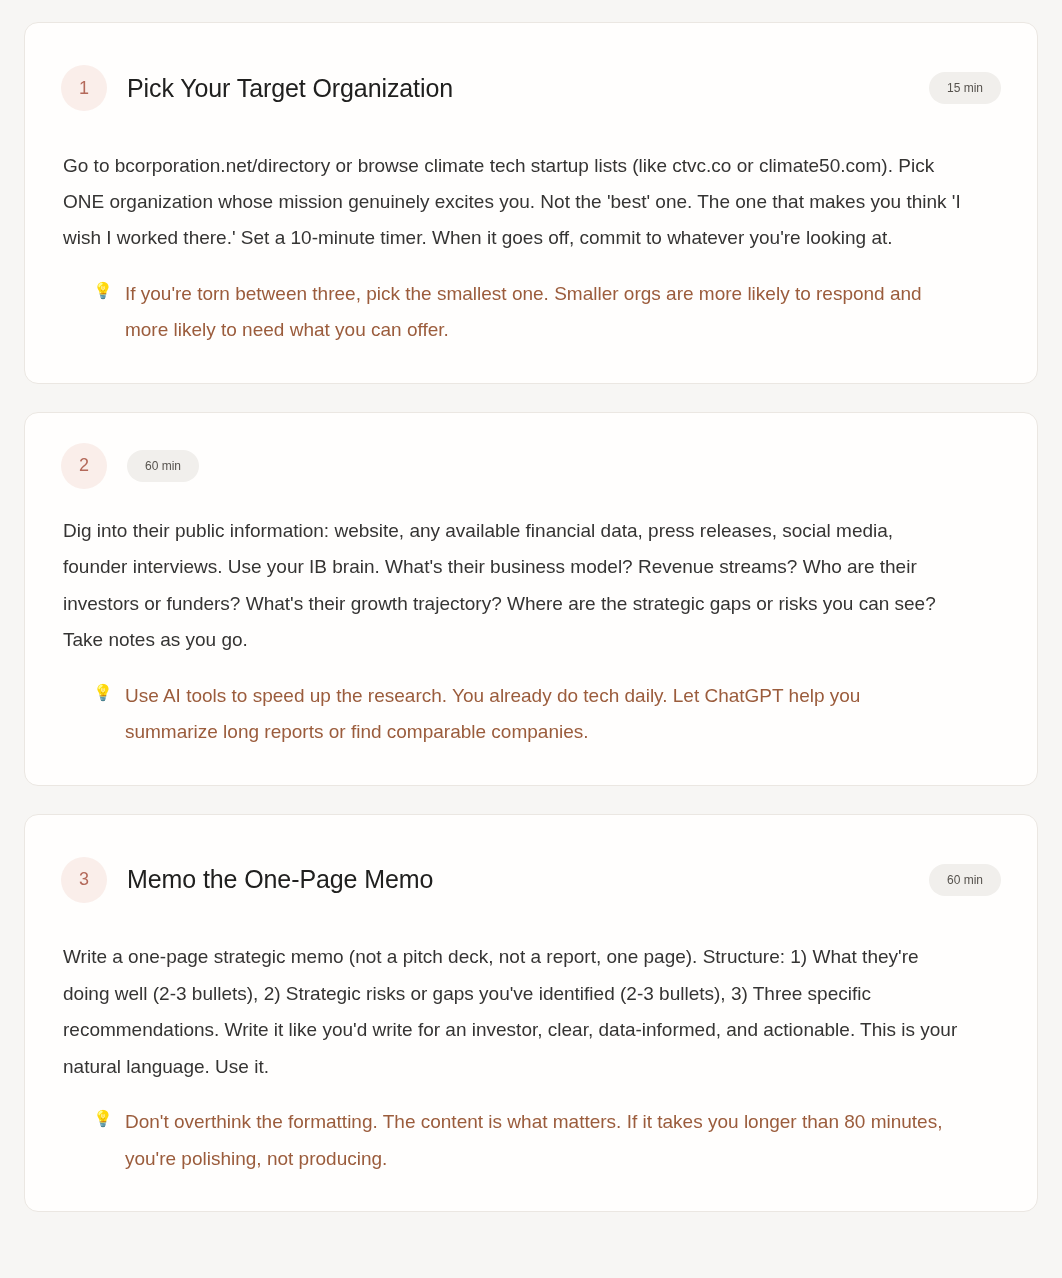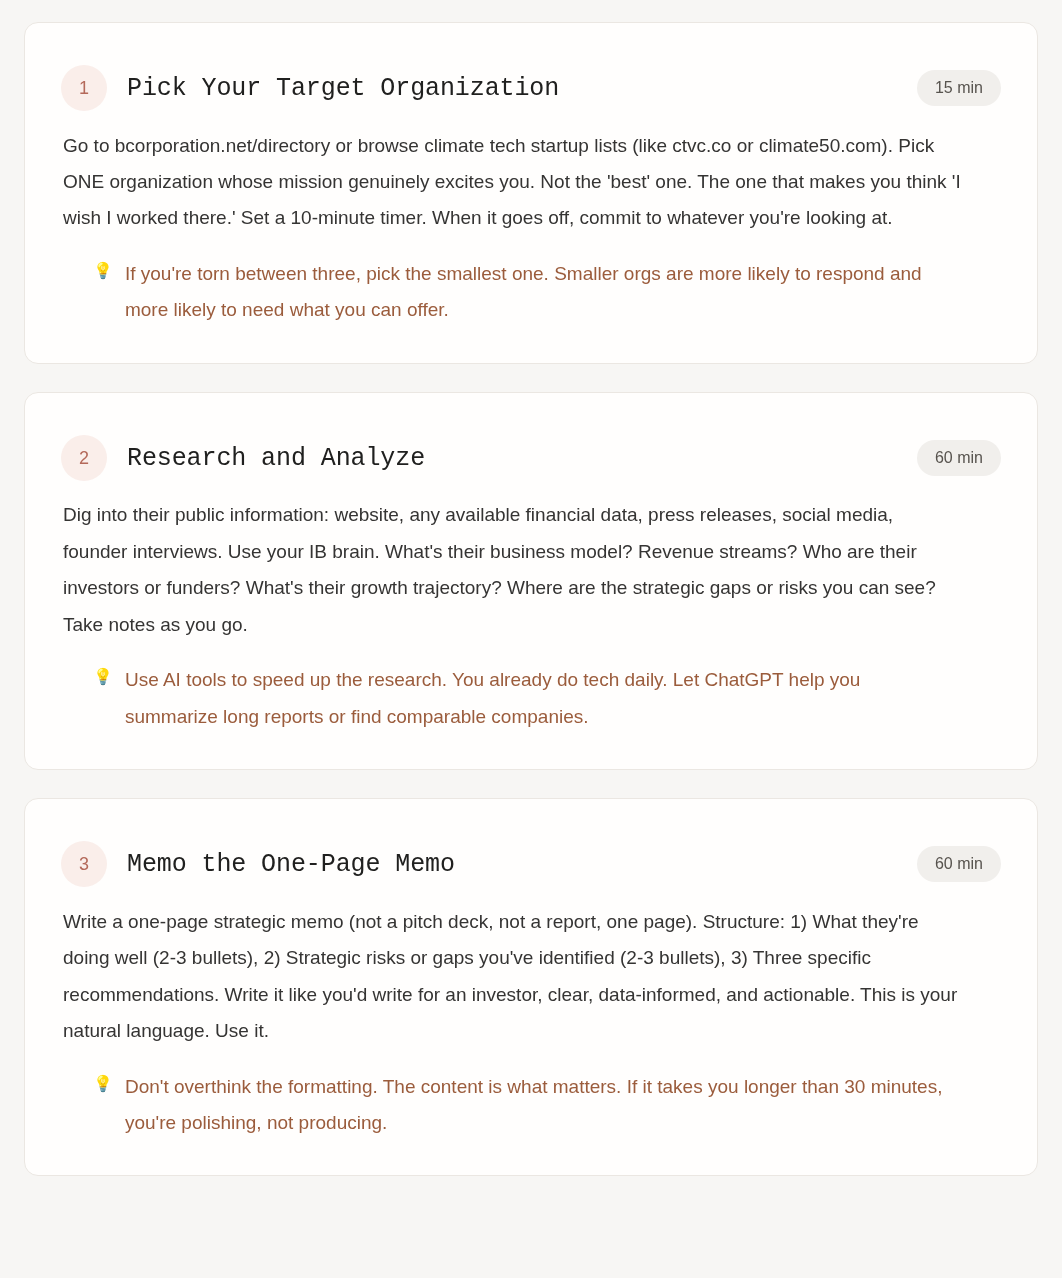--- a/index.html
+++ b/index.html
@@ -43,33 +43,32 @@
     align-items: center;
     justify-content: center;
     font-family: "Liberation Sans", sans-serif;
   }
   .step-title {
     flex: 1 1 auto;
     font-size: 25px;
     color: #20201f;
     font-weight: normal;
     letter-spacing: -0.1px;
-    font-family: Liberation Mono, monospace;
   }
   .step-duration {
     flex: 0 0 auto;
     background: #f1efec;
     color: #57534e;
-    font-size: 16px;
+    font-size: 12px;
     border-radius: 999px;
     padding: 9px 18px;
     white-space: nowrap;
   }
   .step-body {
-    margin-top: 4px;
+    margin-top: 24px;
     padding-left: 2px;
     font-size: 19px;
     line-height: 1.92;
     color: #353433;
     max-width: 900px;
   }
   .step-tip {
     margin-top: 18px;
     display: flex;
     gap: 12px;
@@ -102,36 +101,35 @@
     <p class="step-body">Go to bcorporation.net/directory or browse climate tech startup lists (like ctvc.co or climate50.com). Pick ONE organization whose mission genuinely excites you. Not the 'best' one. The one that makes you think 'I wish I worked there.' Set a 10-minute timer. When it goes off, commit to whatever you're looking at.</p>
     <div class="step-tip">
       <span class="tip-icon">💡</span>
       <span class="tip-text">If you're torn between three, pick the smallest one. Smaller orgs are more likely to respond and more likely to need what you can offer.</span>
     </div>
   </section>
 
   <section class="step-card">
     <div class="step-header">
       <div class="step-number">2</div>
-      <h2 class="step-title">Research and Analyze</h2>
       <div class="step-duration">60 min</div>
     </div>
     <p class="step-body">Dig into their public information: website, any available financial data, press releases, social media, founder interviews. Use your IB brain. What's their business model? Revenue streams? Who are their investors or funders? What's their growth trajectory? Where are the strategic gaps or risks you can see? Take notes as you go.</p>
     <div class="step-tip">
       <span class="tip-icon">💡</span>
       <span class="tip-text">Use AI tools to speed up the research. You already do tech daily. Let ChatGPT help you summarize long reports or find comparable companies.</span>
     </div>
   </section>
 
   <section class="step-card">
     <div class="step-header">
       <div class="step-number">3</div>
       <h2 class="step-title">Memo the One-Page Memo</h2>
       <div class="step-duration">60 min</div>
     </div>
     <p class="step-body">Write a one-page strategic memo (not a pitch deck, not a report, one page). Structure: 1) What they're doing well (2-3 bullets), 2) Strategic risks or gaps you've identified (2-3 bullets), 3) Three specific recommendations. Write it like you'd write for an investor, clear, data-informed, and actionable. This is your natural language. Use it.</p>
     <div class="step-tip">
       <span class="tip-icon">💡</span>
-      <span class="tip-text">Don't overthink the formatting. The content is what matters. If it takes you longer than 30 minutes, you're polishing, not producing.</span>
+      <span class="tip-text">Don't overthink the formatting. The content is what matters. If it takes you longer than 80 minutes, you're polishing, not producing.</span>
     </div>
   </section>
 
 </div>
 
 </body></html>

